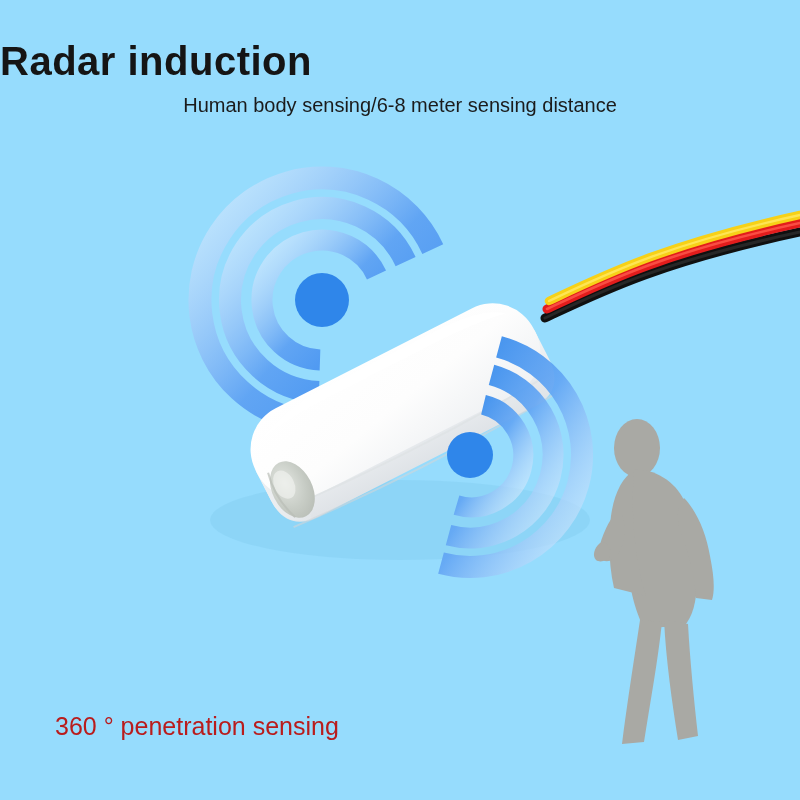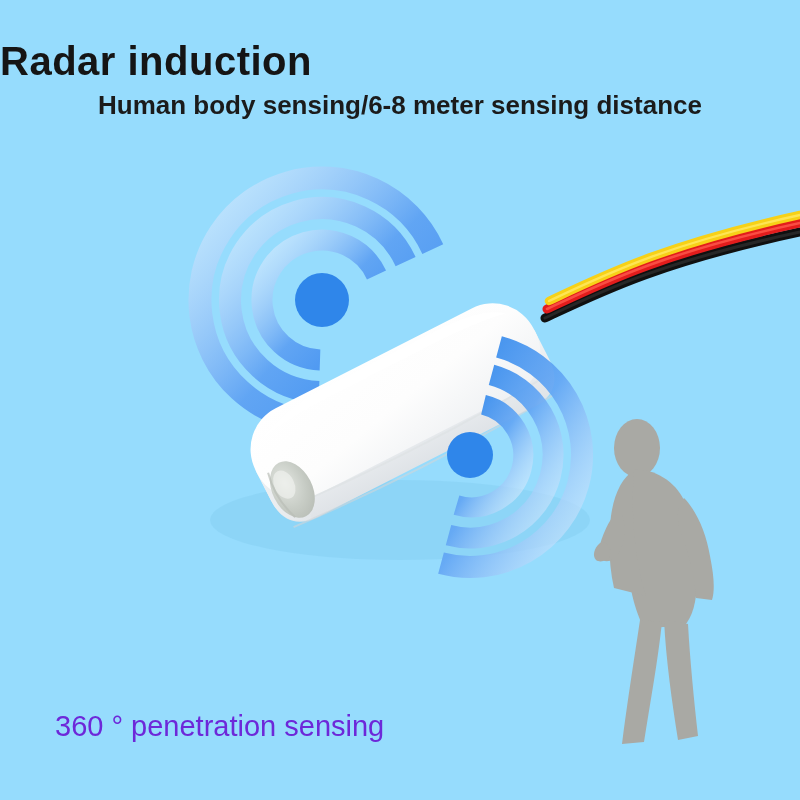--- a/index.html
+++ b/index.html
@@ -29,33 +29,33 @@
     letter-spacing: 0.5px;
     line-height: 46px;
     white-space: nowrap;
   }
   #subtitle {
     position: absolute;
     left: 0;
     top: 89px;
     width: 800px;
     text-align: center;
-    font-size: 26px;
-    font-weight: bold;
+    font-size: 20px;
+    font-weight: normal;
     color: #1b1b1b;
     line-height: 32px;
     white-space: nowrap;
   }
   #footnote {
     position: absolute;
     left: 55px;
     top: 711px;
-    font-size: 29px;
+    font-size: 25px;
     font-weight: normal;
-    color: #6d28d9;
+    color: #b91c1c;
     line-height: 30px;
     white-space: nowrap;
   }
   
   #art {
     position: absolute;
     left: 0;
     top: 0;
     width: 800px;
     height: 800px;

